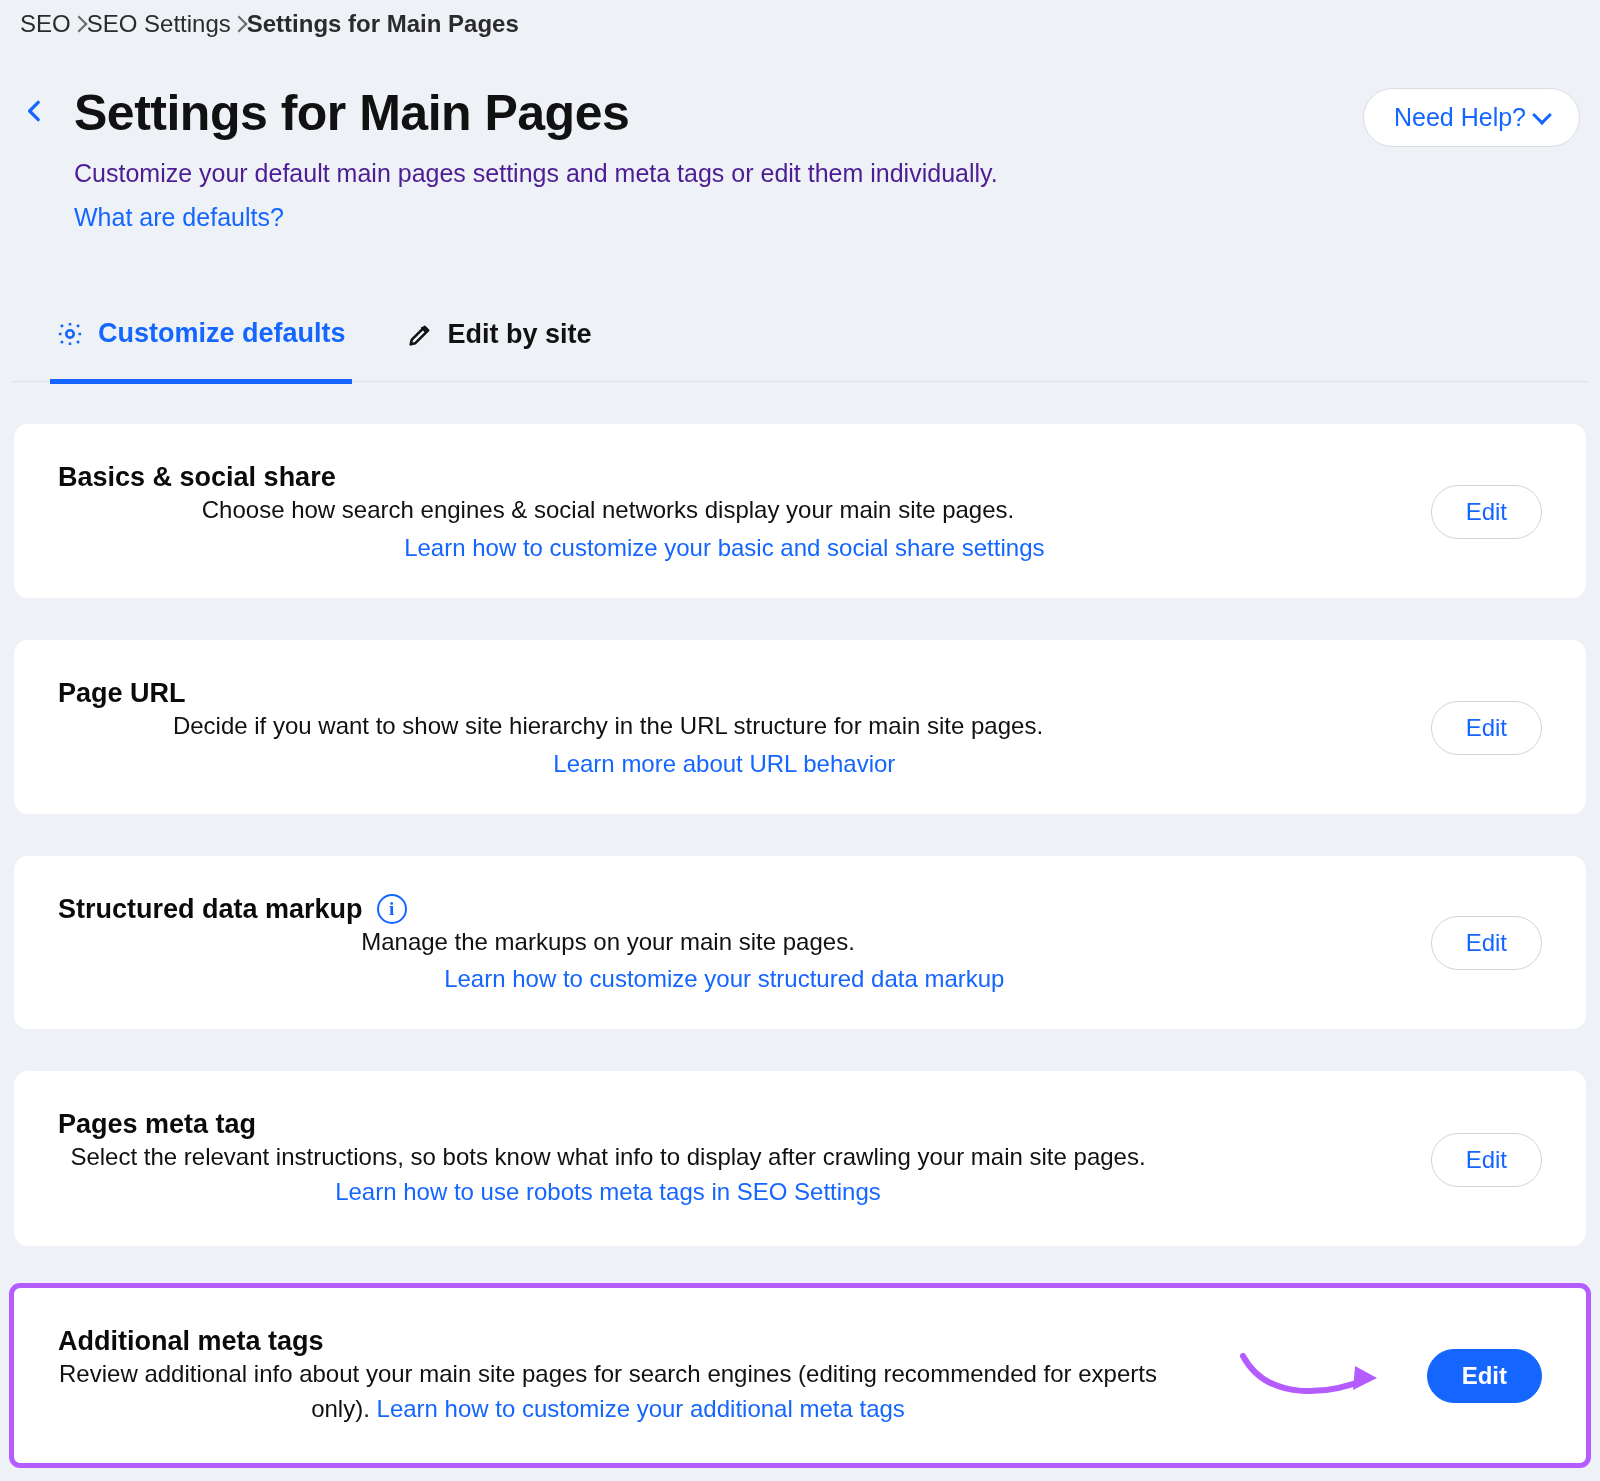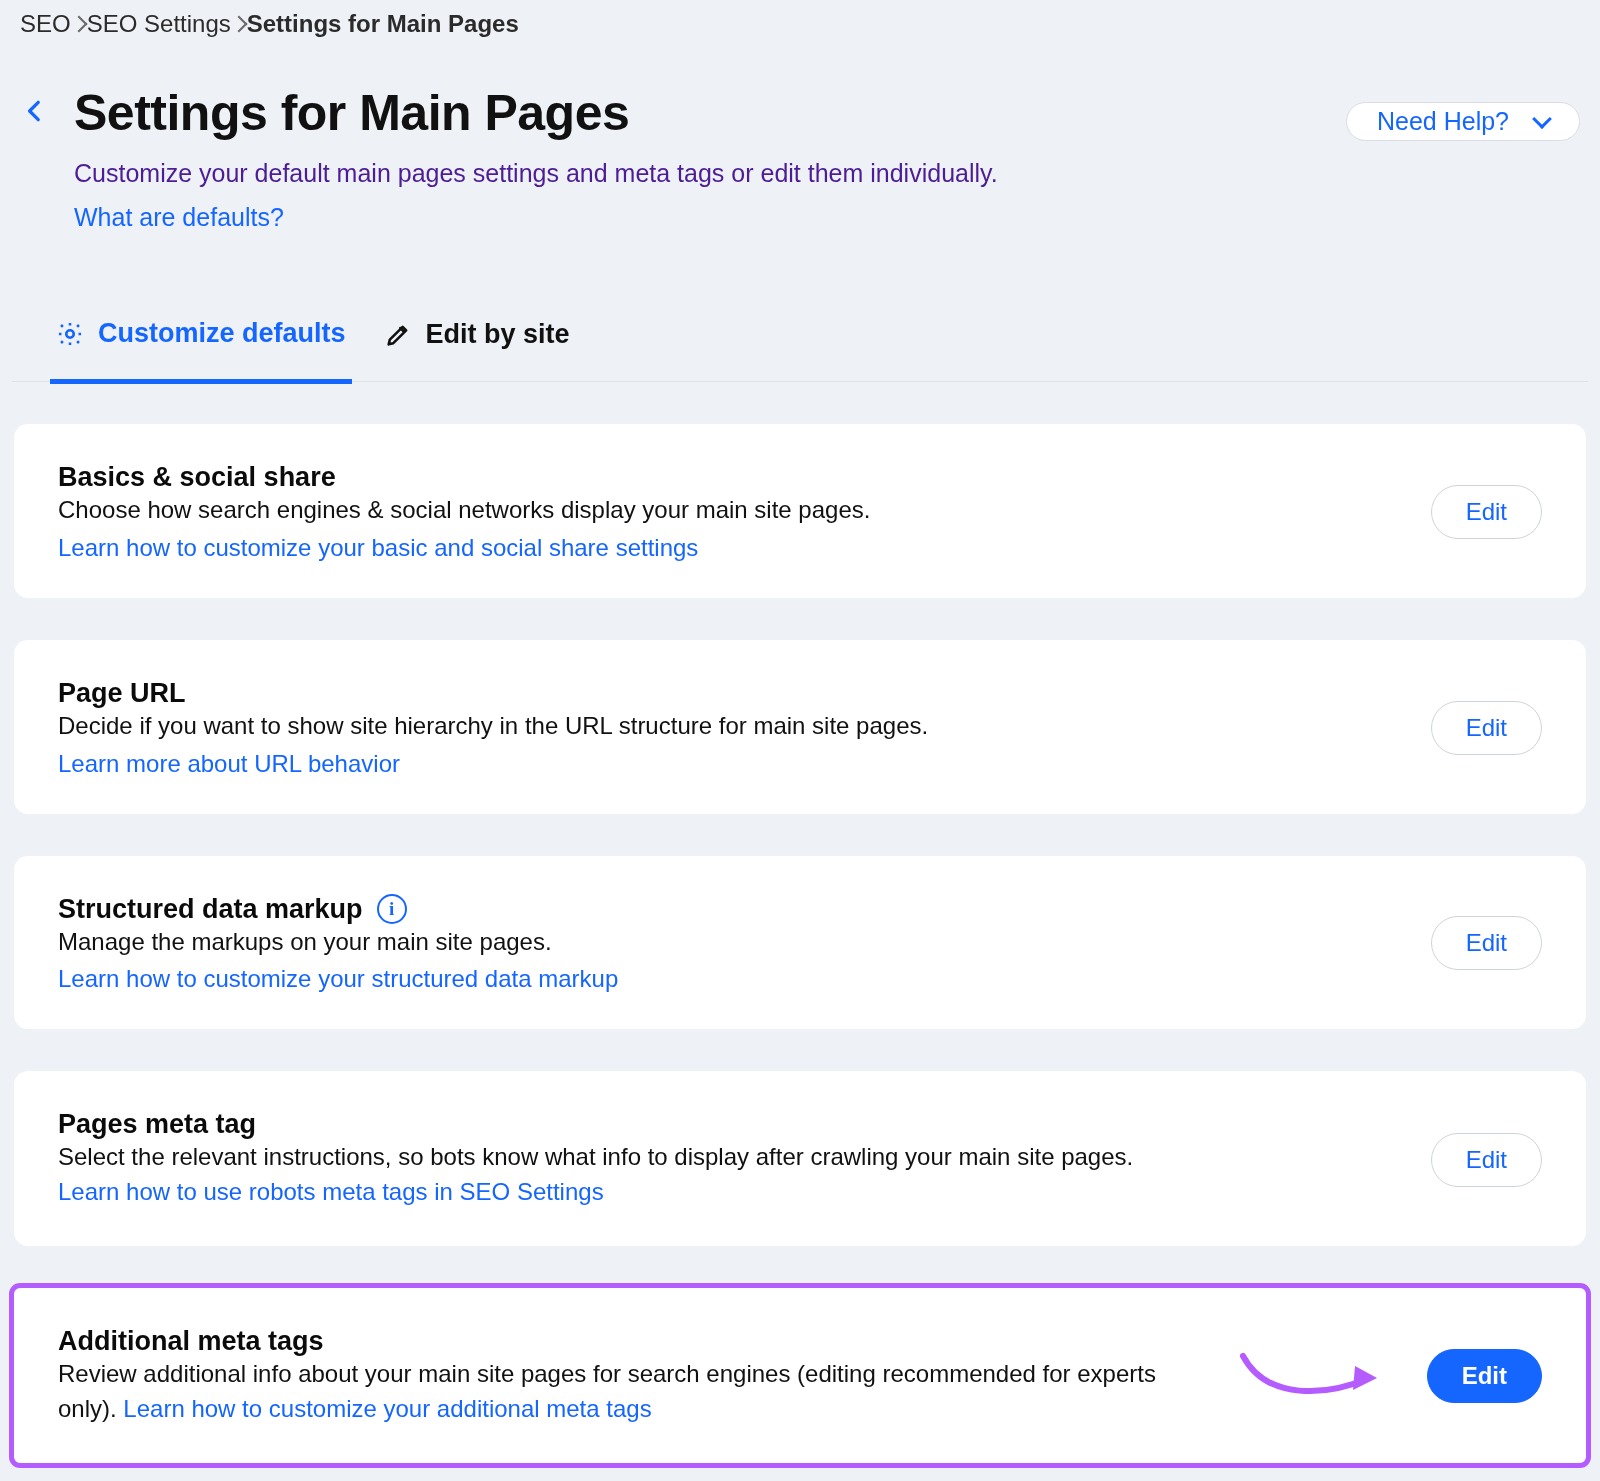--- a/index.html
+++ b/index.html
@@ -62,43 +62,43 @@
   .defaults-link {
     display: inline-block;
     margin-top: 12px;
     font-size: 25px;
     color: #1566ff;
     cursor: pointer;
   }
   .help-btn {
     display: flex;
     align-items: center;
-    gap: 26px;
+    gap: 9px;
     background: #fff;
     border: 1px solid #d9dde3;
     border-radius: 40px;
-    padding: 4px 30px;
+    padding: 14px 30px;
     font-size: 25px;
     font-weight: 500;
     color: #1566ff;
     cursor: pointer;
-    margin-top: 18px;
+    margin-top: 4px;
   }
   .help-btn .chev-down {
     width: 14px; height: 14px;
     border-right: 3px solid #1566ff;
     border-bottom: 3px solid #1566ff;
     transform: rotate(45deg);
     margin-top: -6px;
   }
   
   .tabs-row {
     display: flex;
     align-items: center;
-    gap: 26px;
+    gap: 48px;
     margin-top: 72px;
     padding: 0 0 0 38px;
     border-bottom: 1px solid #dfe3e8;
   }
   .tab {
     display: flex;
     align-items: center;
     gap: 14px;
     padding: 14px 6px 30px 6px;
     font-size: 27px;
@@ -120,21 +120,21 @@
     border-radius: 14px;
     padding: 38px 44px 36px 44px;
     display: flex;
     align-items: center;
     gap: 40px;
   }
   .card.highlighted {
     outline: 5px solid #b45cff;
     border-radius: 6px;
   }
-  .card-body { flex: 1; min-width: 0; }
+  .card-body { flex: 1; min-width: 0; text-align: center; }
   .card-title-row { display: flex; align-items: center; gap: 14px; }
   .card-title {
     font-size: 27px;
     font-weight: 800;
     color: #0b0b0b;
   }
   .info-circle {
     width: 30px; height: 30px;
     border: 2.5px solid #1566ff;
     border-radius: 50%;

